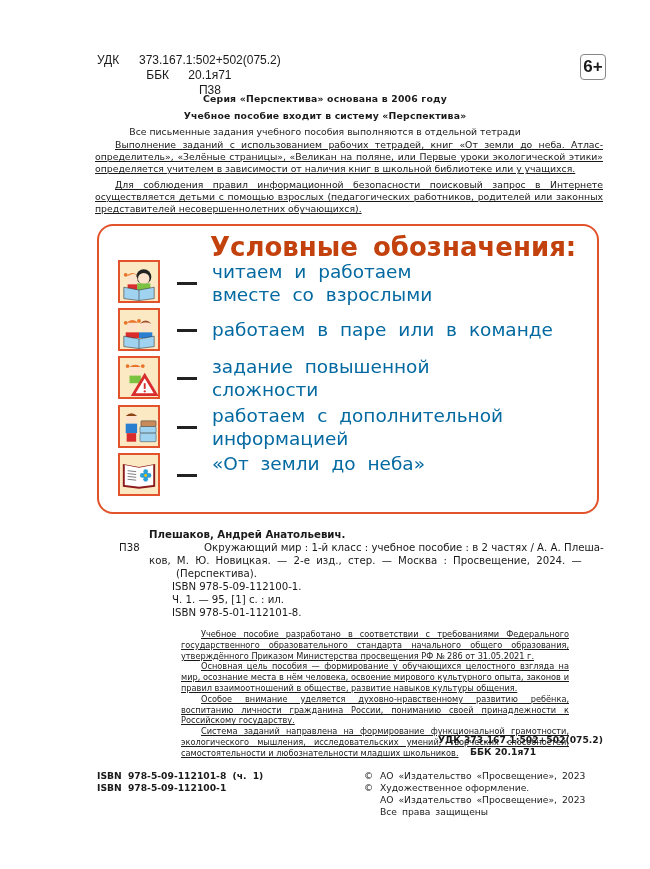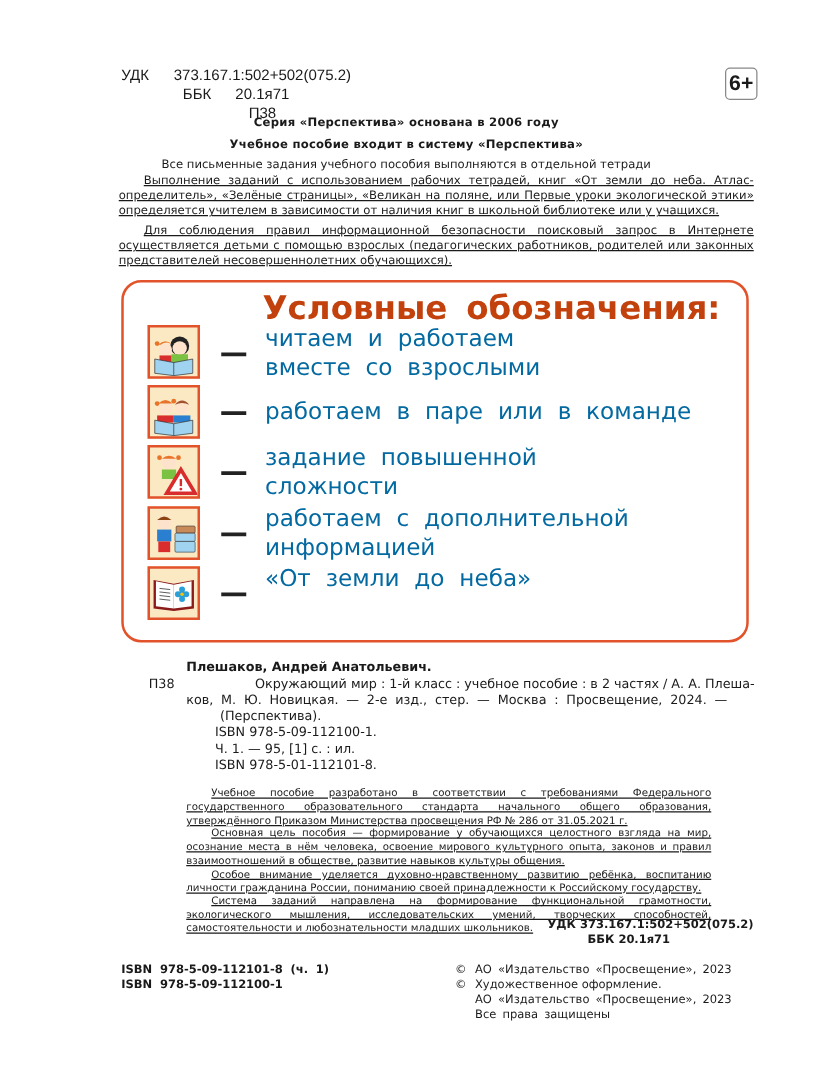--- a/index.html
+++ b/index.html
@@ -14,21 +14,21 @@
   .age-badge { border:1.5px solid #888; border-radius:4px; width:24px; height:24px; font-family:"Liberation Sans", sans-serif; font-size:17px; line-height:24px; text-align:center; }
   .age-badge b { font-weight:bold; }
   .legend-box { left:97px; top:224px; width:502px; height:290px; border:2.5px solid #e2522b; border-radius:16px; box-sizing:border-box; }
   .legend-title { left:210px; top:232px; font-family:"DejaVu Sans", sans-serif; font-weight:bold; font-size:26px; color:#c2410c; word-spacing:6px; }
   .icon { width:42px; height:43px; border:2px solid #e2522b; background:#fbe9c4; box-sizing:border-box; left:118px; }
   .icon svg { width:100%; height:100%; display:block; }
   .dash { left:177px; width:20px; height:2.5px; background:#222; }
   .leg-text { left:212px; font-family:"DejaVu Sans", sans-serif; font-size:18.5px; line-height:23px; color:#0369a1; word-spacing:6px; }
   .bib { font-family:"DejaVu Sans", sans-serif; font-size:10.2px; line-height:13px; }
   .bib-bold { font-weight:bold; }
-  .small-p { font-size:8.2px; line-height:10.8px; text-align:justify; }
+  .small-p { font-size:8.2px; line-height:10.8px; text-align:justify;margin-left:32px; }
   .foot { font-family:"DejaVu Sans", sans-serif; font-size:9.2px; line-height:11.5px; }
 </style>
 </head>
 <body>
 
 <div class="abs catalog" style="left:97px; top:53px;">
   <div class="catalog-row">
       <span class="catalog-key">УДК</span>
       <span>373.167.1:502+502(075.2)</span>
     </div>

